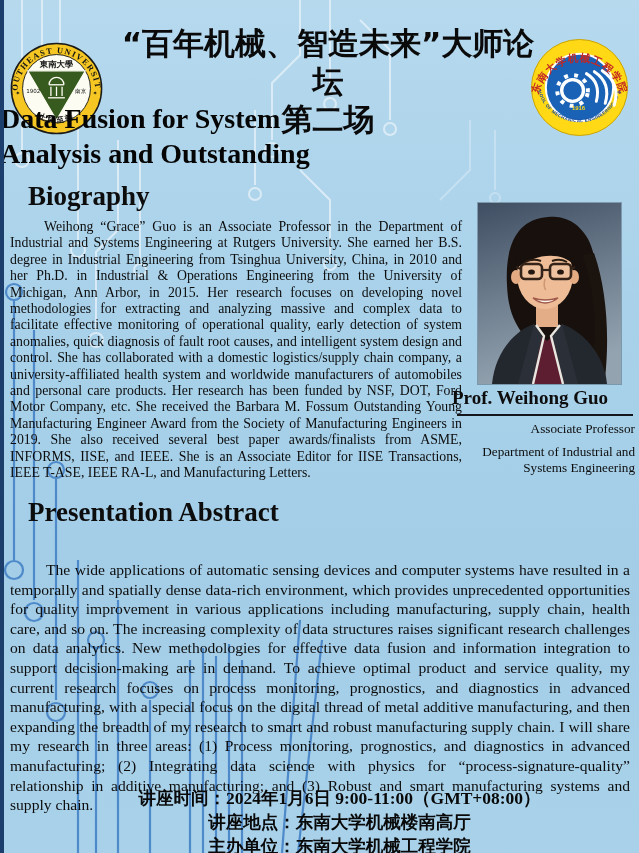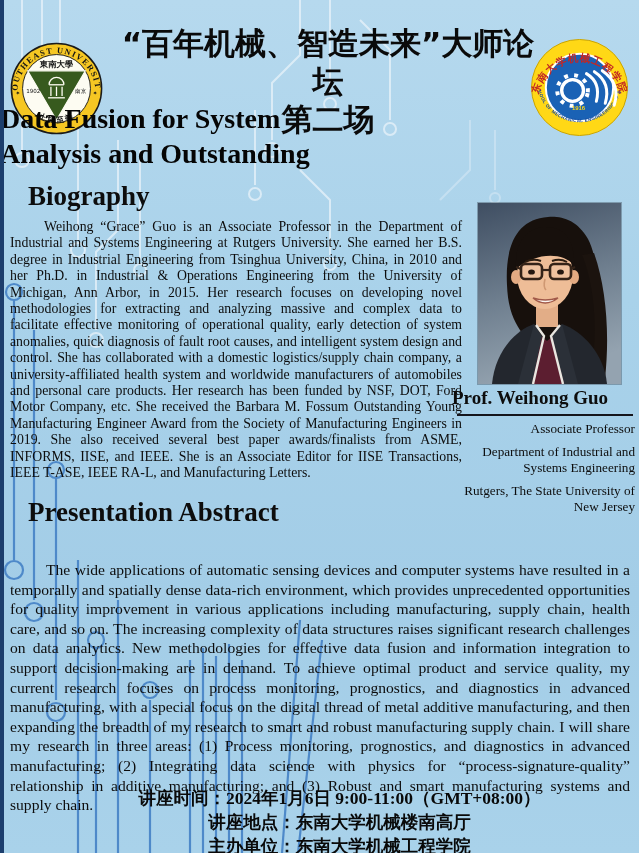--- a/index.html
+++ b/index.html
@@ -222,21 +222,20 @@
       <path d="M67,76 q-2,8 1,11" fill="none" stroke="#cf9872" stroke-width="1.6"></path>
       <path d="M55,95 Q67,105 80,95 Q67,99 55,95 Z" fill="#fcf7f2" stroke="#a05848" stroke-width="1.4"></path>
     </svg>
   </div>
 
   <div class="layer prof-name">Prof. Weihong Guo</div>
   <div class="layer prof-divider"></div>
   <div class="layer prof-info">
     <div class="info-item">Associate Professor</div>
     <div class="info-item">Department of Industrial and Systems Engineering</div>
-    <div class="info-item">Rutgers, The State University of New Jersey</div>
   </div>
 
   <h2 class="layer abs-heading">Presentation Abstract</h2>
   <p class="layer abs-text">The wide applications of automatic sensing devices and computer systems have resulted in a temporally and spatially dense data-rich environment, which provides unprecedented opportunities for quality improvement in various applications including manufacturing, supply chain, health care, and so on. The increasing complexity of data structures raises significant research challenges on data analytics. New methodologies for effective data fusion and information integration to support decision-making are in demand. To achieve optimal product and service quality, my current research focuses on process monitoring, prognostics, and diagnostics in advanced manufacturing, with a special focus on the digital thread of metal additive manufacturing, and then expanding the breadth of my research to smart and robust manufacturing supply chain. I will share my research in three areas: (1) Process monitoring, prognostics, and diagnostics in advanced manufacturing; (2) Integrating data science with physics for “process-signature-quality” relationship in additive manufacturing; and (3) Robust and smart manufacturing systems and supply chain.</p>
 
   <div class="layer footer">
     <div class="footer-line">讲座时间：2024年1月6日 9:00-11:00（GMT+08:00）</div>
     <div class="footer-line">讲座地点：东南大学机械楼南高厅</div>
     <div class="footer-line">主办单位：东南大学机械工程学院</div>
   </div>

